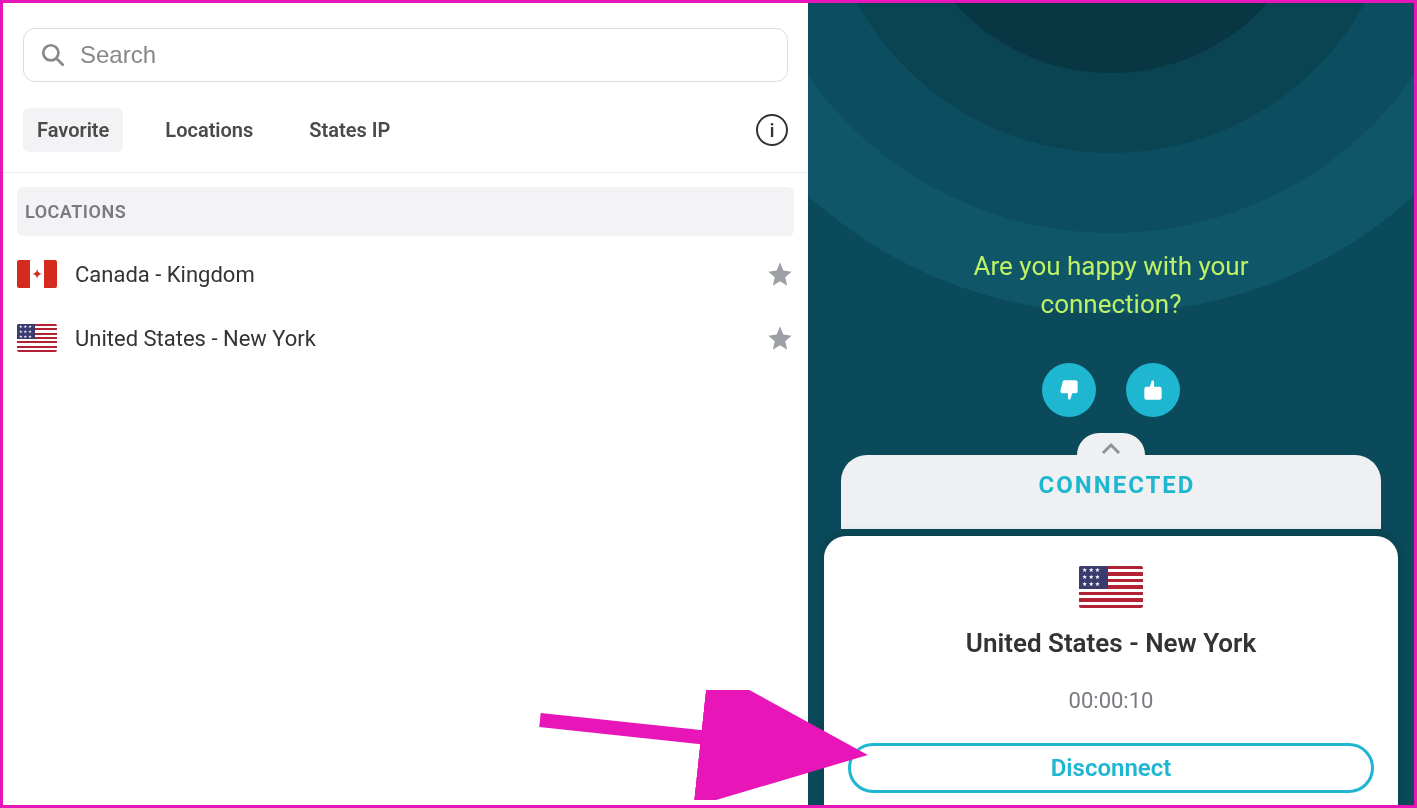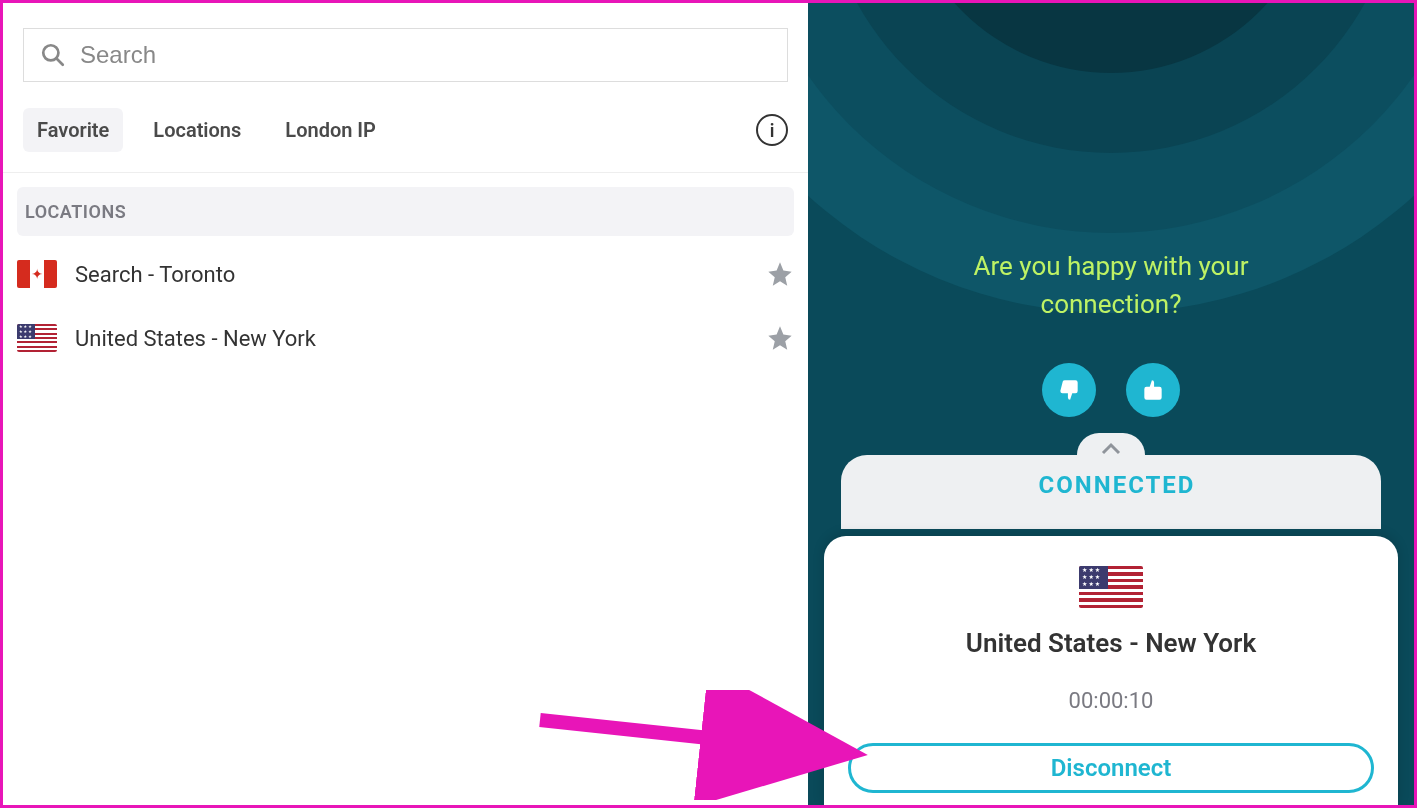--- a/index.html
+++ b/index.html
@@ -11,35 +11,35 @@
     overflow: hidden;
   }
   .left-panel {
     width: 805px; height: 100%;
     background: #fff;
     display: flex; flex-direction: column;
   }
   .search-wrap { padding: 25px 20px 10px 20px; }
   .search-box {
     display: flex; align-items: center;
-    border: 1px solid #ddd; border-radius: 0;
+    border: 1px solid #ddd; border-radius: 12px;
     padding: 12px 16px;
   }
   .search-box svg { width: 26px; height: 26px; color: #888; margin-right: 14px; }
   .search-box input {
     border: none; outline: none; font-size: 24px; color: #333; flex: 1;
     background: transparent;
   }
   .search-box input::placeholder { color: #888; }
   .tabs-row {
     display: flex; align-items: center;
     padding: 16px 20px 20px 20px;
     border-bottom: 1px solid #eee;
   }
-  .tabs { display: flex; gap: 16px; align-items: center; }
+  .tabs { display: flex; gap: 28px; align-items: center; }
   .tab {
     font-size: 20px; font-weight: 600; color: #4a4a4a;
     padding: 10px 14px; border-radius: 6px;
     cursor: pointer;
   }
   .tab.active { background: #f3f3f6; }
   .info-btn {
     margin-left: auto; width: 32px; height: 32px;
     border: 2px solid #333; border-radius: 50%;
     display: flex; align-items: center; justify-content: center;
@@ -195,37 +195,37 @@
           <line x1="21" y1="21" x2="15" y2="15"></line>
       </svg>
       <input type="text" placeholder="Search" style="">
     </div>
   </div>
 
   <div class="tabs-row">
     <div class="tabs">
       <div class="tab active">Favorite</div>
       <div class="tab">Locations</div>
-      <div class="tab">London IP</div>
+      <div class="tab">States IP</div>
     </div>
     <div class="info-btn">i</div>
   </div>
 
   <div class="section-wrap">
     <div class="section-header">LOCATIONS</div>
   </div>
 
   <div class="loc-list">
     <div class="loc-item">
       <div class="flag flag-ca">
           <div class="bar"></div>
           <div class="mid">✦</div>
           <div class="bar"></div>
         </div>
-      <div class="loc-label">Search - Toronto</div>
+      <div class="loc-label">Canada - Kingdom</div>
       <svg class="star" viewBox="0 0 24 24" fill="currentColor">
           <path d="M12 2l2.9 6.9L22 10l-5.5 4.8L18.2 22 12 18.3 5.8 22l1.7-7.2L2 10l7.1-1.1z"></path>
         </svg>
     </div>
     <div class="loc-item">
       <div class="flag flag-us"></div>
       <div class="loc-label">United States - New York</div>
       <svg class="star" viewBox="0 0 24 24" fill="currentColor">
           <path d="M12 2l2.9 6.9L22 10l-5.5 4.8L18.2 22 12 18.3 5.8 22l1.7-7.2L2 10l7.1-1.1z"></path>
         </svg>

